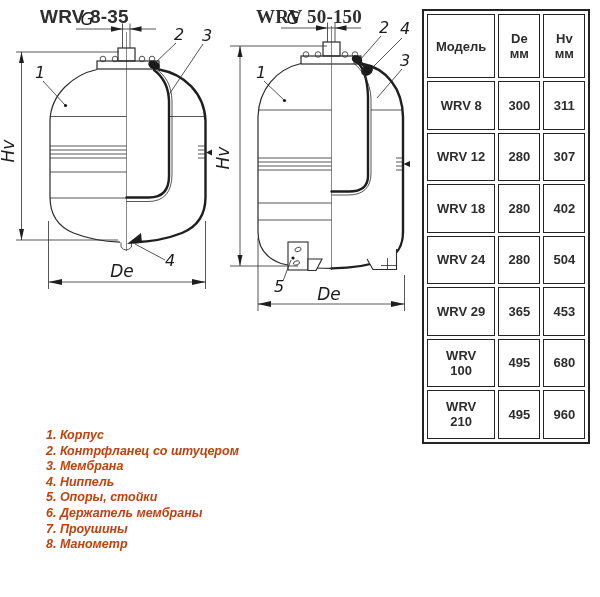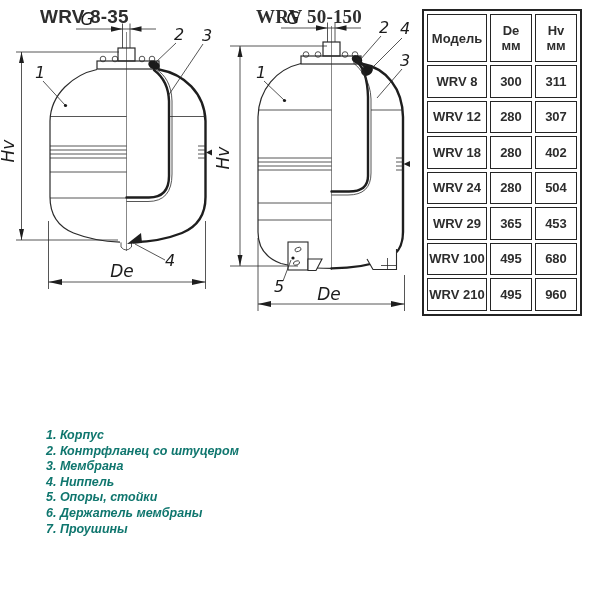--- a/index.html
+++ b/index.html
@@ -9,30 +9,30 @@
           font-size:19px;font-weight:700;color:#2e2e2e;letter-spacing:0.2px;}
   #title-left{left:40px;}
   #title-right{left:256px;font-family:Liberation Serif, serif;}
   .draw-svg{position:absolute;left:0;top:0;}
 
   
   .table-wrap{position:absolute;left:422px;top:9px;}
   table.spec{border-collapse:separate;border-spacing:3px;border:2px solid #242424;
              table-layout:fixed;background:#fff;}
   table.spec th,table.spec td{border:1.4px solid #242424;font-size:13px;font-weight:700;
-             color:#2d2d2d;text-align:center;vertical-align:middle;padding:0;background:#fff;}
+             color:#2d2d2d;text-align:center;vertical-align:middle;padding:8px;background:#fff;}
   table.spec th{height:46px;line-height:15px;}
   table.spec td{height:30.5px;text-align:center;}
   .c-model{width:60px;}
   .c-num{width:42px;}
   th.model-h, td.model-c{text-align:left;padding-left:6px;}
 
   
   .legend{position:absolute;left:46px;top:428px;font-style:italic;font-weight:600;
-          font-size:12.5px;line-height:15.6px;color:#0f766e;}
+          font-size:12.5px;line-height:15.6px;color:#c2410c;}
 
   
   .thin{stroke:#2b2b2b;stroke-width:0.8;fill:none;}
   .med{stroke:#2b2b2b;stroke-width:1.2;fill:none;}
   .thick{stroke:#1e1e1e;stroke-width:2.4;fill:none;stroke-linecap:round;}
   .axis{stroke:#555;stroke-width:0.7;fill:none;}
   .dimline{stroke:#2b2b2b;stroke-width:0.8;fill:none;}
   .arrow{fill:#1e1e1e;stroke:none;}
   .blob{fill:#1a1a1a;stroke:none;}
   .whitefill{fill:#fff;stroke:#2b2b2b;stroke-width:1.1;}
@@ -293,15 +293,16 @@
   </div>
 
   <div class="legend">
     <div>1. Корпус</div>
     <div>2. Контрфланец со штуцером</div>
     <div>3. Мембрана</div>
     <div>4. Ниппель</div>
     <div>5. Опоры, стойки</div>
     <div>6. Держатель мембраны</div>
     <div>7. Проушины</div>
+    <div>8. Манометр</div>
   </div>
 
 </div>
 
 </body></html>

